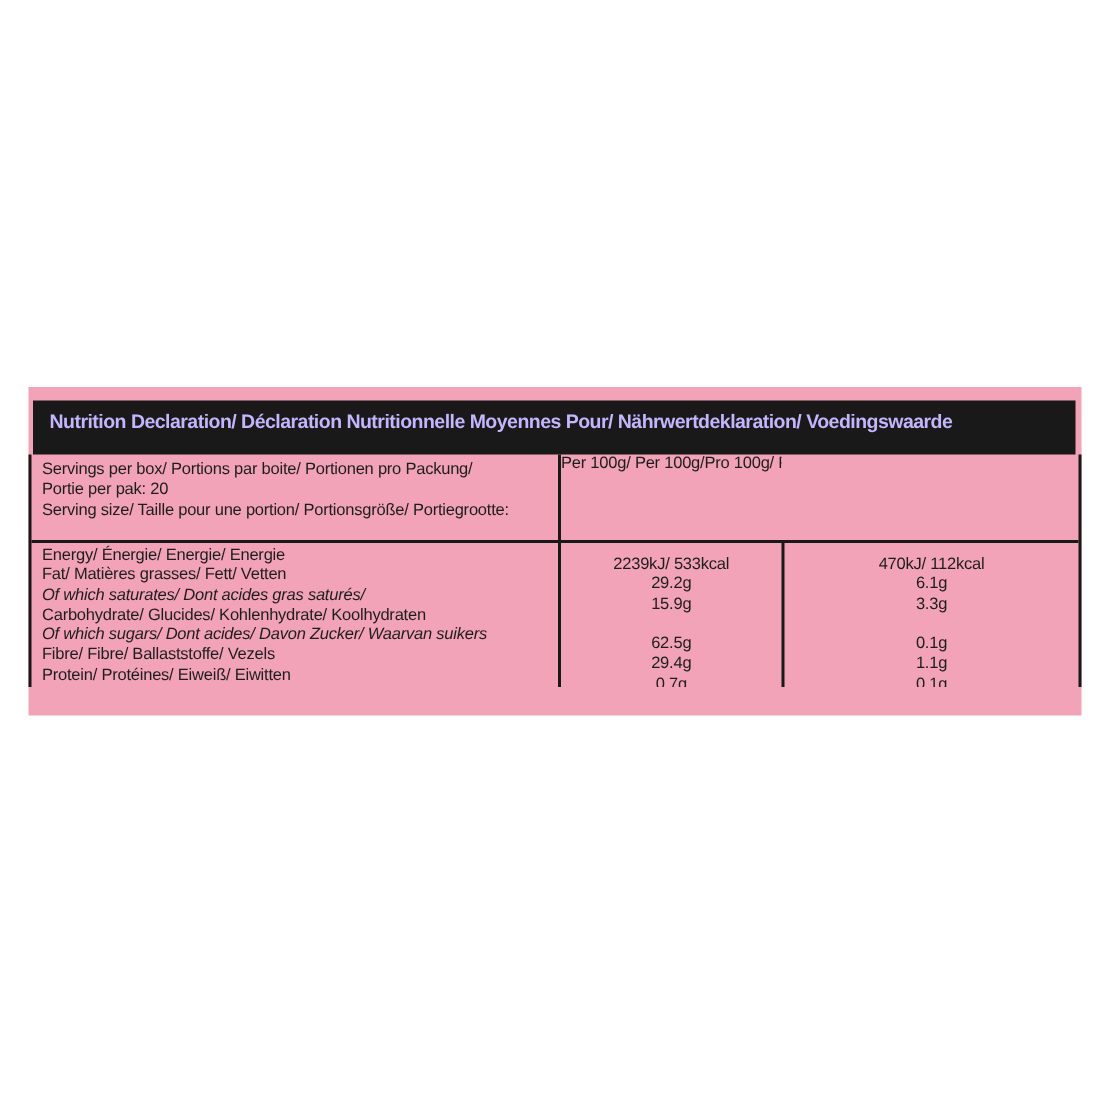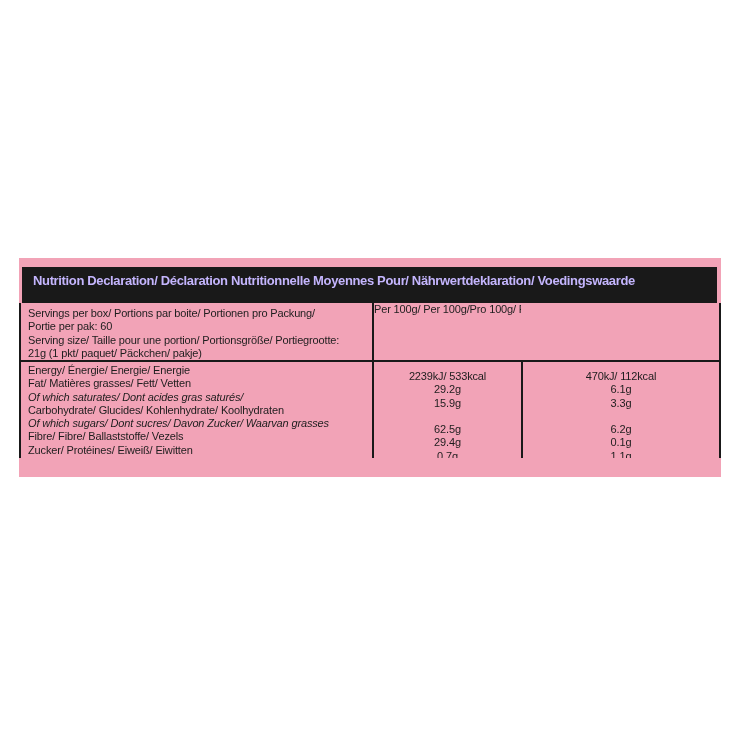--- a/index.html
+++ b/index.html
@@ -108,57 +108,55 @@
 
     <div class="header-bar">
       <span>Nutrition Declaration/ Déclaration Nutritionnelle Moyennes Pour/ Nährwertdeklaration/ Voedingswaarde</span>
     </div>
 
     <div class="table">
 
       <div class="row head-row">
         <div class="cell c1 serving-cell">
           <div class="ln">Servings per box/ Portions par boite/ Portionen pro Packung/</div>
-          <div class="ln">Portie per pak: 60</div>
+          <div class="ln">Portie per pak: 20</div>
           <div class="ln">Serving size/ Taille pour une portion/ Portionsgröße/ Portiegrootte:</div>
-          <div class="ln">21g (1 pkt/ paquet/ Päckchen/ pakje)</div>
         </div>
         <div class="cell c2 colhead">
           <div class="ln">Per 100g/ Per 100g/</div>
           <div class="ln">Pro 100g/ Per 100g</div>
         </div>
       </div>
 
       <div class="row body-row">
         <div class="cell c1 labels-col">
           <div class="ln">Energy/ Énergie/ Energie/ Energie</div>
           <div class="ln">Fat/ Matières grasses/ Fett/ Vetten</div>
           <div class="ln italic">Of which saturates/ Dont acides gras saturés/</div>
           <div class="ln">Carbohydrate/ Glucides/ Kohlenhydrate/ Koolhydraten</div>
-          <div class="ln italic">Of which sugars/ Dont sucres/ Davon Zucker/ Waarvan grasses</div>
+          <div class="ln italic">Of which sugars/ Dont acides/ Davon Zucker/ Waarvan suikers</div>
           <div class="ln">Fibre/ Fibre/ Ballaststoffe/ Vezels</div>
-          <div class="ln">Zucker/ Protéines/ Eiweiß/ Eiwitten</div>
+          <div class="ln">Protein/ Protéines/ Eiweiß/ Eiwitten</div>
         </div>
         <div class="cell c2 values-col">
           <div class="ln">2239kJ/ 533kcal</div>
           <div class="ln">29.2g</div>
           <div class="ln">15.9g</div>
           <div class="ln"></div>
           <div class="ln">62.5g</div>
           <div class="ln">29.4g</div>
           <div class="ln">0.7g</div>
           <div class="ln">5.1g</div>
           <div class="ln">0.7g</div>
         </div>
         <div class="cell c3 values-col">
           <div class="ln">470kJ/ 112kcal</div>
           <div class="ln">6.1g</div>
           <div class="ln">3.3g</div>
           <div class="ln"></div>
-          <div class="ln">6.2g</div>
           <div class="ln">0.1g</div>
           <div class="ln">1.1g</div>
           <div class="ln">0.1g</div>
         </div>
       </div>
 
     </div>
   </div>
 </div>
 

